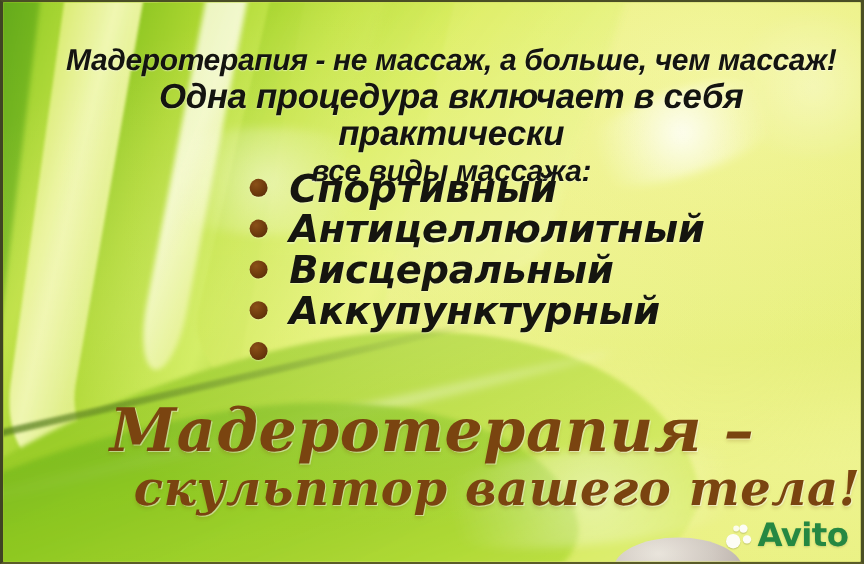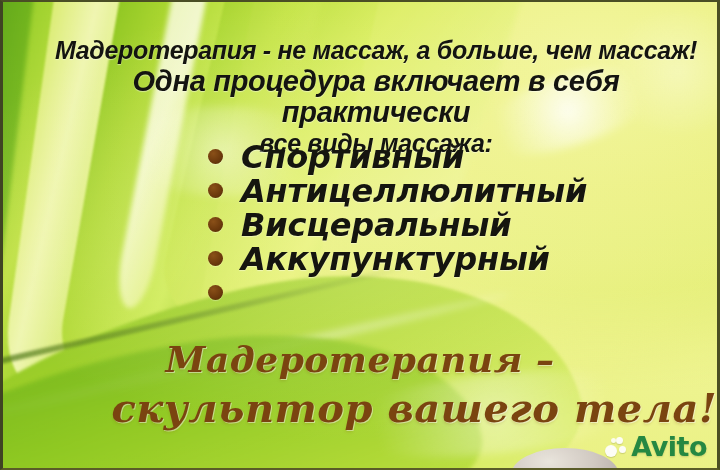--- a/index.html
+++ b/index.html
@@ -222,21 +222,21 @@
     font-family: "DejaVu Serif", serif;
     font-style: italic;
     font-weight: 700;
     letter-spacing: 0.5px;
     text-shadow:
       1px 1px 0 rgba(255,255,255,.45),
       0 2px 3px rgba(120,70,15,.18);
   }
   .headline .h1 {
     display: block;
-    font-size: 36px;
+    font-size: 50px;
     line-height: 48px;
   }
   .headline .h2 {
     display: block;
     font-size: 40px;
     line-height: 50px;
     text-align: right;
   }
 
   

